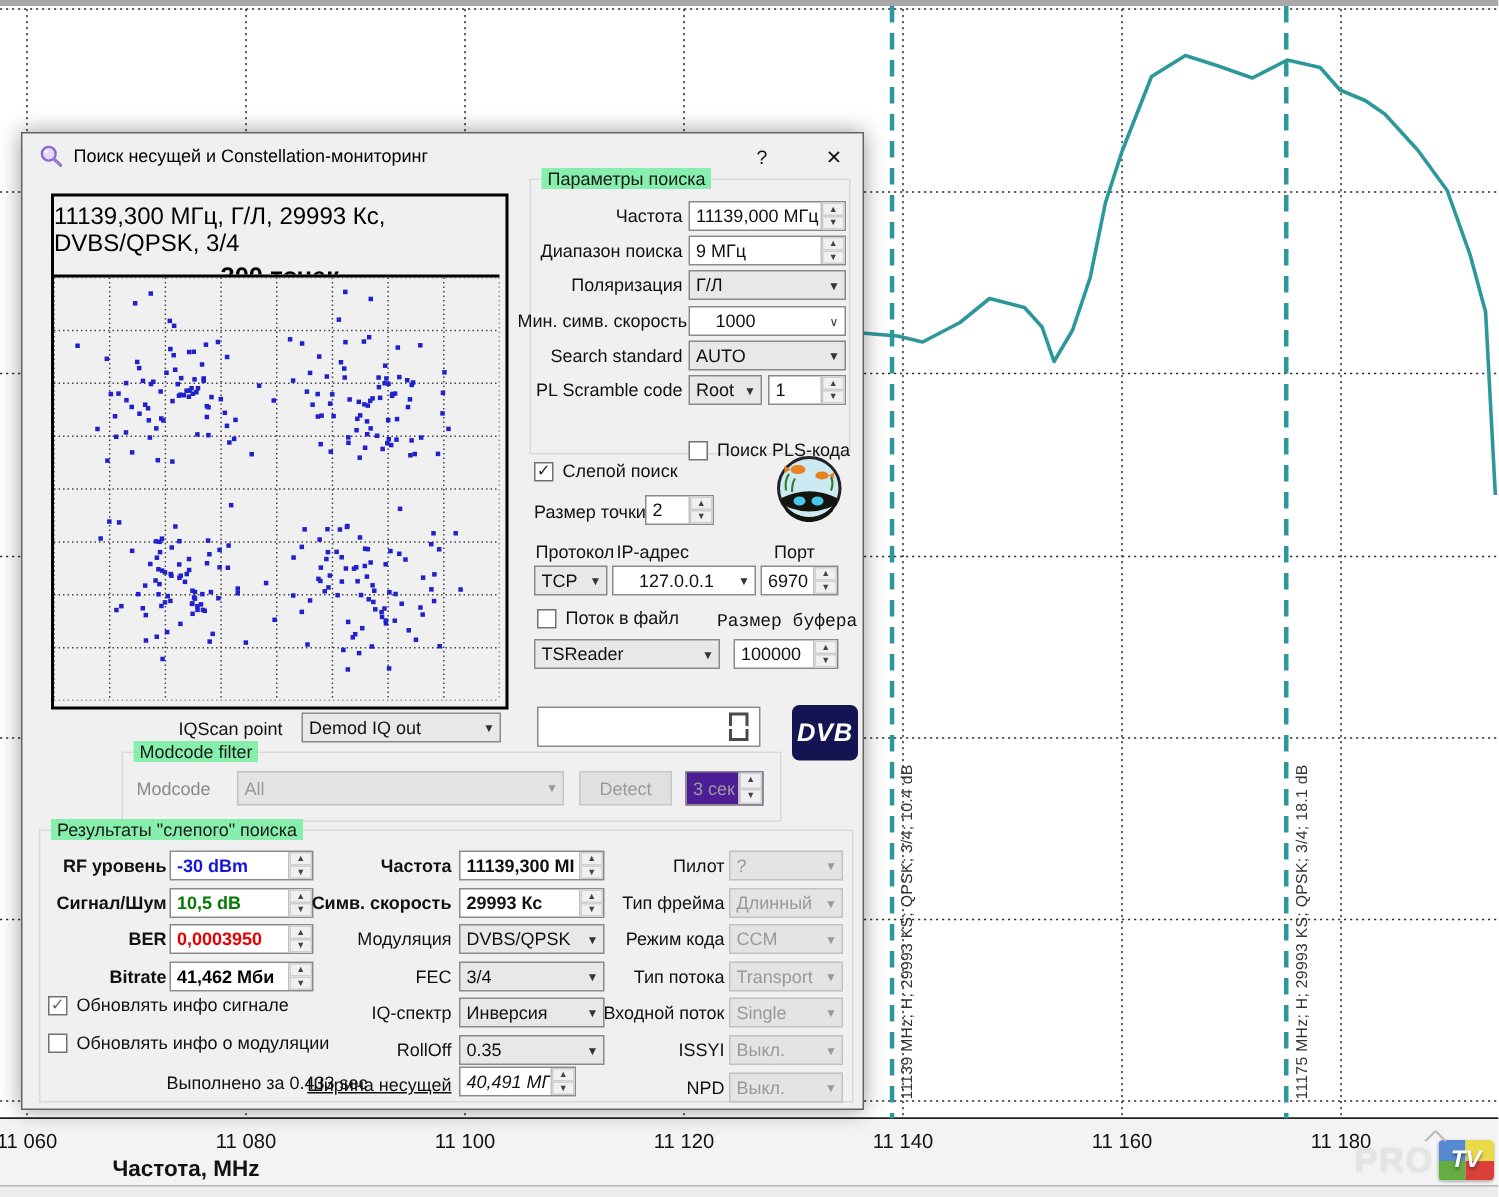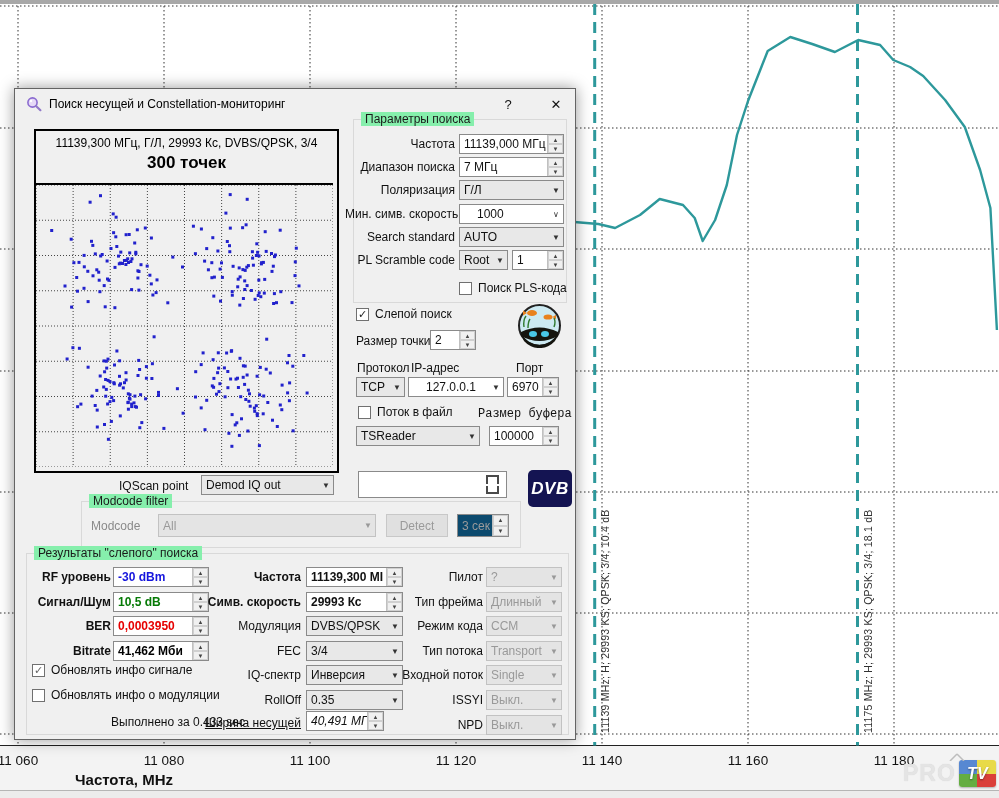--- a/index.html
+++ b/index.html
@@ -30,21 +30,21 @@
   
   #dialog{position:absolute;left:14px;top:88px;width:560px;height:650px;background:#f0f0f0;
           border:1px solid #646464;box-shadow:0 0 14px rgba(0,0,0,.4);}
   #titlebar{position:absolute;left:0;top:0;width:100%;height:30px;display:flex;align-items:center;}
   #title-icon{margin-left:11px;width:16px;height:16px;}
   #title-text{margin-left:7px;font-size:12px;color:#000;}
   #btn-help{position:absolute;left:478px;top:0;width:30px;height:30px;display:flex;align-items:center;justify-content:center;font-size:13px;}
   #btn-close{position:absolute;left:524px;top:0;width:34px;height:30px;display:flex;align-items:center;justify-content:center;font-size:13px;}
   
   #const-box{position:absolute;left:19px;top:40px;width:301px;height:340px;border:2px solid #000;background:#f0f0f0;}
-  #const-header{text-align:center;font-size:12px;margin-top:5px;color:#000;}
+  #const-header{font-size:16px;margin-top:5px;color:#000;}
   #const-count{text-align:center;font-size:17px;font-weight:bold;margin-top:3px;color:#000;}
   #const-plot{position:absolute;left:0px;top:52px;width:297px;height:284px;border-top:2px solid #000;background:#f0f0f0;}
   
   .group{position:absolute;border:1px solid #d9d9d9;}
   .gtitle{position:absolute;top:-8px;left:7px;background:#86efac;padding:0 4px;font-size:12px;color:#1a1a1a;white-space:nowrap;}
   
   .lbl{position:absolute;font-size:12px;color:#111;white-space:nowrap;text-align:right;}
   .lbl.gray{color:#8a8a8a;}
   .lbl.b{font-weight:bold;}
   .lbl.link{text-decoration:underline;}
@@ -618,21 +618,21 @@
 
   <div class="group" style="left:66px;top:412px;width:438px;height:45px;">
     <span class="gtitle">Modcode filter</span>
   </div>
   <div class="lbl gray" style="left:76px;top:430px;text-align:left;">Modcode</div>
   <div class="drop dis" style="left:143px;top:425px;width:218px;height:23px;">
     <span class="val">All</span>
       <span class="arr">▼</span>
   </div>
   <div class="btn" style="left:371px;top:425px;width:62px;height:23px;">Detect</div>
-  <div class="spin" style="left:442px;top:425px;width:52px;height:23px;background:#0c4a6e;">
+  <div class="spin" style="left:442px;top:425px;width:52px;height:23px;background:#4c1d95;">
     <span class="val" style="color:#9a9a9a">3 сек</span>
       <span class="updown">
         <i>▲</i>
         <i>▼</i>
       </span>
   </div>
 
   <div class="group" style="left:11px;top:464px;width:541px;height:180px;">
     <span class="gtitle">Результаты "слепого" поиска</span>
   </div>
@@ -766,21 +766,21 @@
       <div class="lbl" style="left: 330px; top: 48px; width: 110px;">Частота</div>
       <div class="spin" style="left: 444px; top: 45px; width: 105px;">
         <span class="val">11139,000 МГц</span>
         <span class="updown">
           <i>▲</i>
           <i>▼</i>
         </span>
       </div>
       <div class="lbl" style="left: 330px; top: 71px; width: 110px;">Диапазон поиска</div>
       <div class="spin" style="left: 444px; top: 68px; width: 105px;">
-        <span class="val">7 МГц</span>
+        <span class="val">9 МГц</span>
         <span class="updown">
           <i>▲</i>
           <i>▼</i>
         </span>
       </div>
       <div class="lbl" style="left: 330px; top: 94px; width: 110px;">Поляризация</div>
       <div class="drop" style="left: 444px; top: 91px; width: 105px;">
         <span class="val">Г/Л</span>
         <span class="arr">▼</span>
       </div>
@@ -799,18 +799,18 @@
         <span class="val">Root</span>
         <span class="arr">▼</span>
       </div>
       <div class="spin" style="left: 497px; top: 161px; width: 52px;">
         <span class="val">1</span>
         <span class="updown">
           <i>▲</i>
           <i>▼</i>
         </span>
       </div>
-      <div class="cbrow" style="left: 444px; top: 192px;">
+      <div class="cbrow" style="left: 444px; top: 204px;">
         <span class="cb"></span>
         <span class="cbl">Поиск PLS-кода</span>
       </div>
     </div>
   </div>
 
 </body></html>

